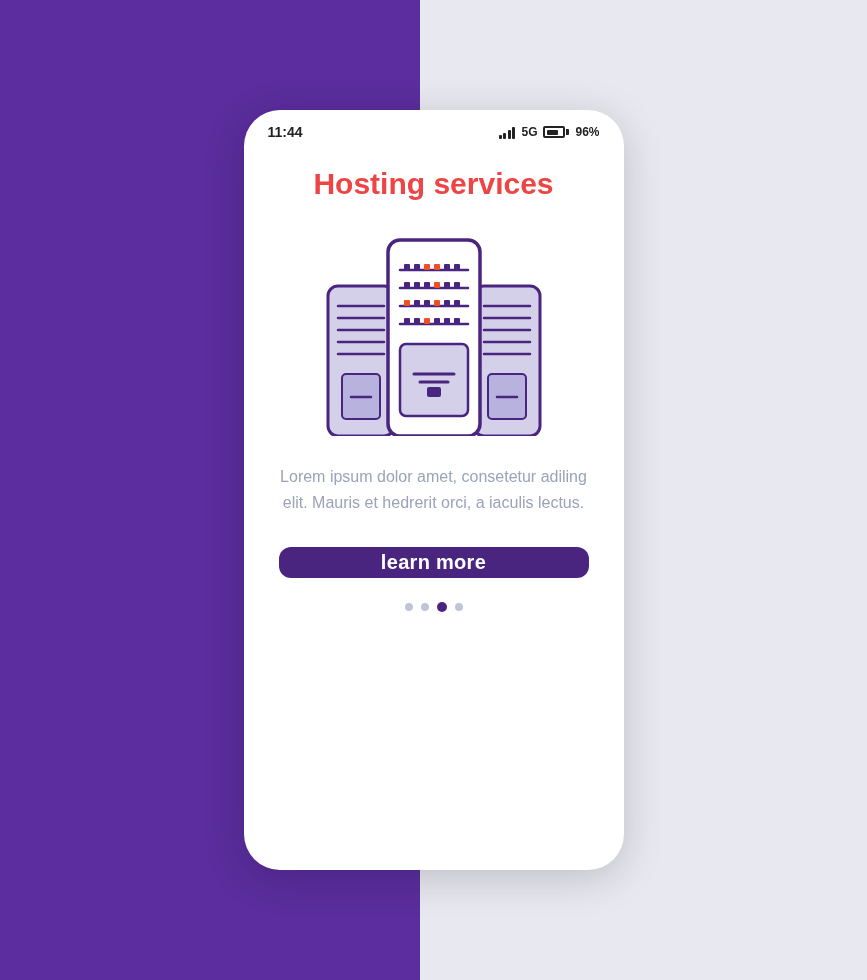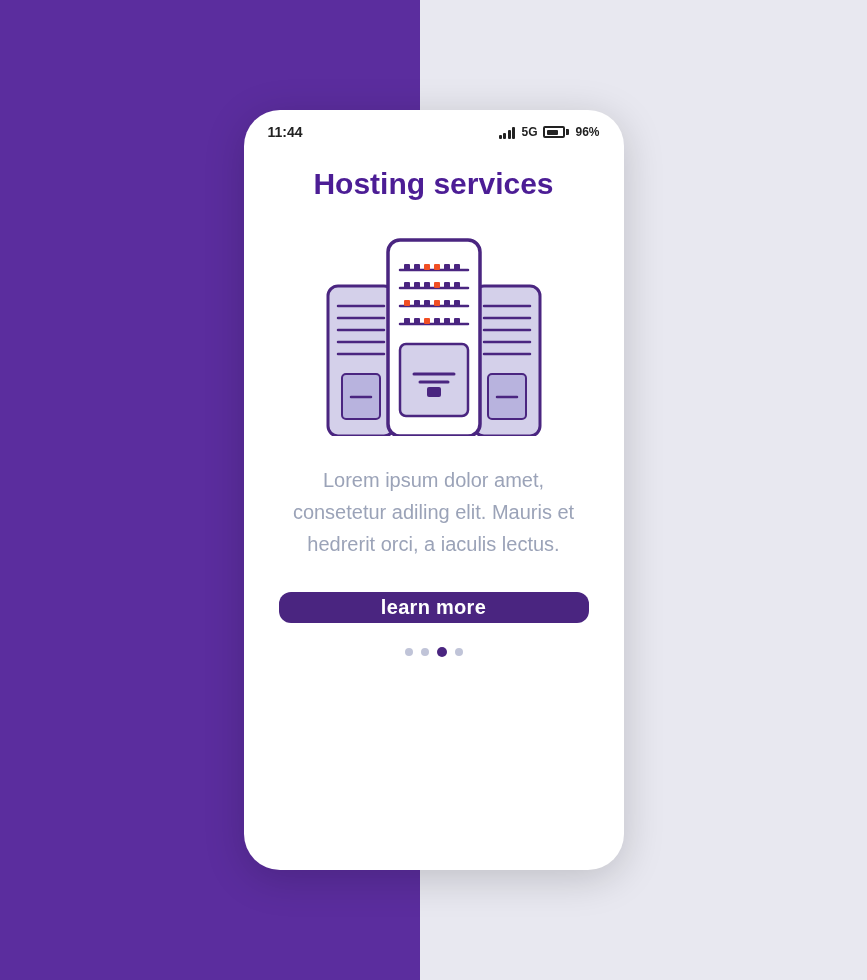--- a/index.html
+++ b/index.html
@@ -123,35 +123,35 @@
       width: 100%;
       display: flex;
       flex-direction: column;
       align-items: center;
       padding: 10px 28px 20px 28px;
     }
 
     .title {
       font-size: 30px;
       font-weight: 800;
-      color: #4c1d95;
+      color: #ef4444;
       text-align: center;
       margin-top: 10px;
       margin-bottom: 24px;
       line-height: 1.2;
     }
 
     .server-illustration {
       width: 220px;
       height: 210px;
       margin-bottom: 28px;
     }
 
     .description {
-      font-size: 20px;
+      font-size: 16px;
       color: #9ba3b8;
       text-align: center;
       line-height: 1.6;
       margin-bottom: 32px;
       padding: 0 8px;
     }
 
     .learn-more-btn {
       width: 100%;
       max-width: 310px;

